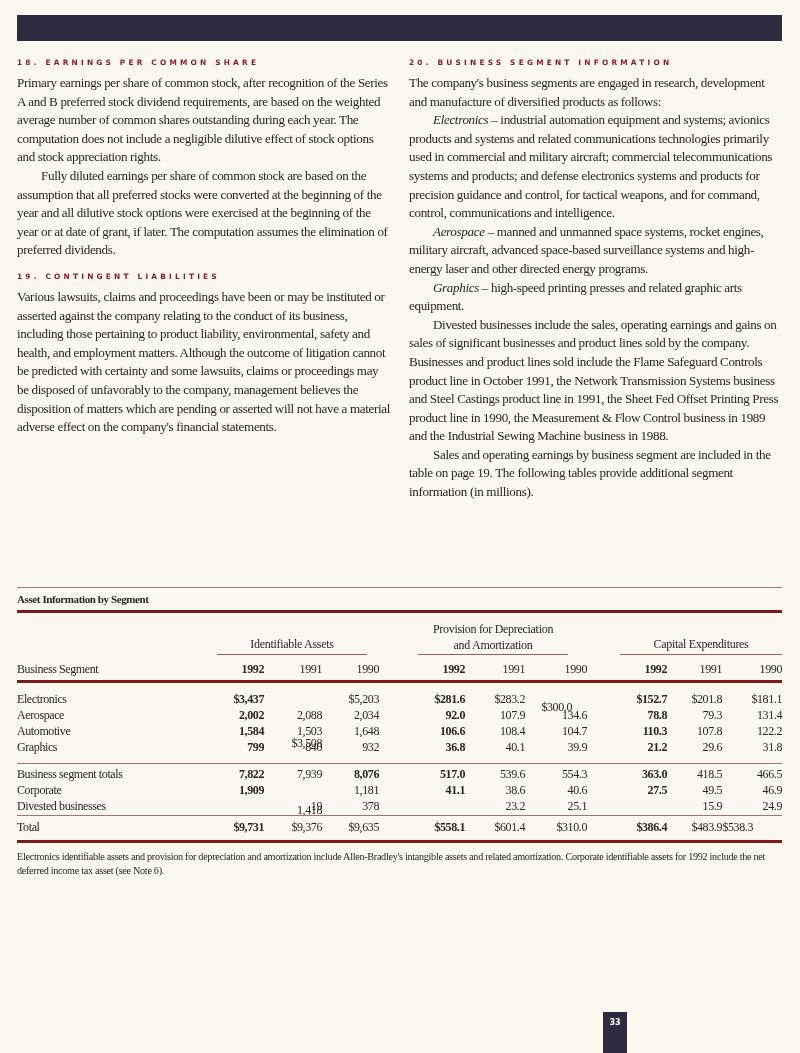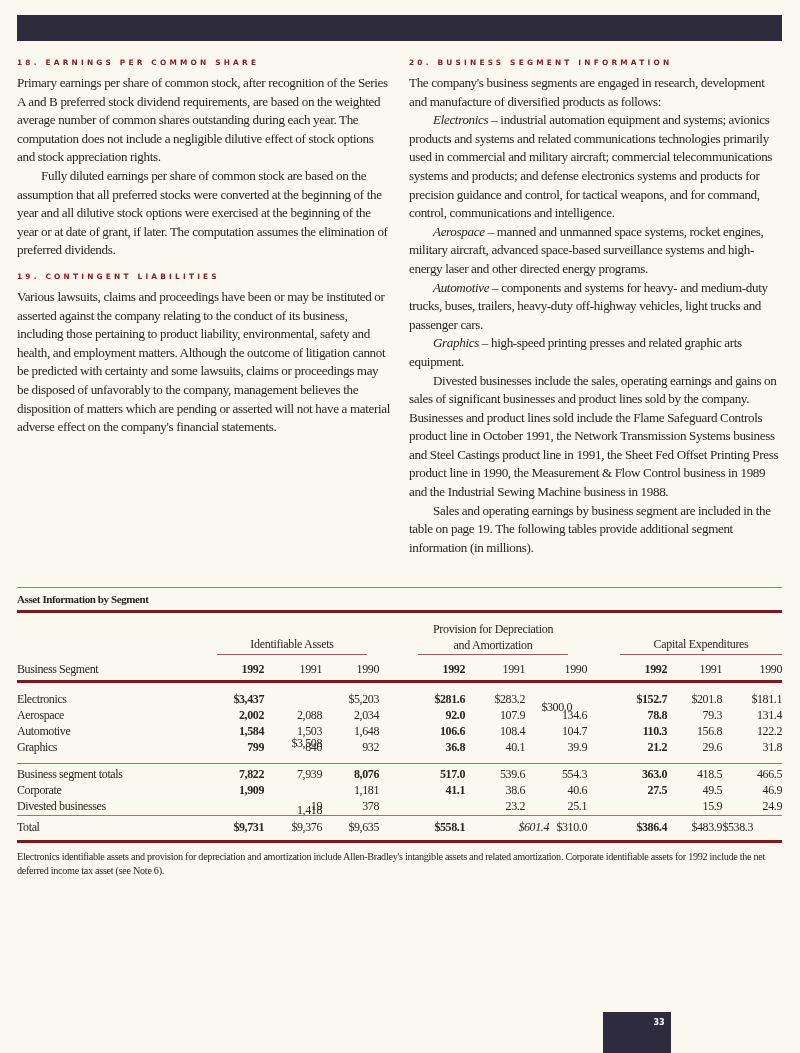--- a/index.html
+++ b/index.html
@@ -26,21 +26,21 @@
   .rule-thin { position: absolute; left: 17px; width: 765px; height: 1px; background: #a7726a; }
   .grp-head { position: absolute; font-size: 12px; text-align: center; line-height: 16px; letter-spacing: -0.3px; }
   .grp-line { position: absolute; height: 1px; background: #9e5a55; }
   .row { position: absolute; left: 17px; width: 765px; height: 16px; font-size: 12px; letter-spacing: -0.4px; }
   .row .label { position: absolute; left: 0; top: 0; }
   .row .cell { position: absolute; top: 0; width: 60px; text-align: right; }
   .cell.b { font-weight: bold; }
   .foot { position: absolute; left: 17px; top: 850px; width: 770px; font-size: 10.2px; line-height: 13.5px; letter-spacing: -0.3px; }
   .page-no {
     position: absolute; left: 603px; top: 1012px; width: 24px; height: 41px; background: #2d2b3d;
-    color: #ffffff; font-family: "DejaVu Sans", sans-serif; font-weight: bold; font-size: 8px; text-align: center; line-height: 22px; padding-left: 44px;
+    color: #ffffff; font-family: "DejaVu Sans", sans-serif; font-weight: bold; font-size: 8px; text-align: center; line-height: 22px;
   }
 </style>
 </head>
 <body>
 
 <div class="top-bar"></div>
 
 <div class="col col-left">
   <div class="sec-head">
     <span>18.</span>
@@ -57,21 +57,20 @@
 </div>
 
 <div class="col col-right">
   <div class="sec-head">
     <span>20.</span>
     <span>Business Segment Information</span>
   </div>
   <p class="body">The company's business segments are engaged in research, development and manufacture of diversified products as follows:</p>
   <p class="body indent"><em>Electronics</em><span> – industrial automation equipment and systems; avionics products and systems and related communications technologies primarily used in commercial and military aircraft; commercial telecommunications systems and products; and defense electronics systems and products for precision guidance and control, for tactical weapons, and for command, control, communications and intelligence.</span></p>
   <p class="body indent"><em>Aerospace</em><span> – manned and unmanned space systems, rocket engines, military aircraft, advanced space-based surveillance systems and high-energy laser and other directed energy programs.</span></p>
-  <p class="body indent"><em>Automotive</em><span> – components and systems for heavy- and medium-duty trucks, buses, trailers, heavy-duty off-highway vehicles, light trucks and passenger cars.</span></p>
   <p class="body indent"><em>Graphics</em><span> – high-speed printing presses and related graphic arts equipment.</span></p>
   <p class="body indent">Divested businesses include the sales, operating earnings and gains on sales of significant businesses and product lines sold by the company. Businesses and product lines sold include the Flame Safeguard Controls product line in October 1991, the Network Transmission Systems business and Steel Castings product line in 1991, the Sheet Fed Offset Printing Press product line in 1990, the Measurement &amp; Flow Control business in 1989 and the Industrial Sewing Machine business in 1988.</p>
   <p class="body indent">Sales and operating earnings by business segment are included in the table on page 19. The following tables provide additional segment information (in millions).</p>
 </div>
 
 <div class="rule-thin-top"></div>
 <div class="tbl-title">Asset Information by Segment</div>
 <div class="rule-thick" style="top:610px"></div>
 
 <div class="grp-head" style="left:217px; top:636px; width:150px;">Identifiable Assets</div>
@@ -127,21 +126,21 @@
     </div>
     <div class="row" style="top: 724px;">
       <span class="label">Automotive</span>
       <span class="cell b" style="left: 187px;">1,584</span>
       <span class="cell" style="left: 245px;">1,503</span>
       <span class="cell" style="left: 302px;">1,648</span>
       <span class="cell b" style="left: 388px;">106.6</span>
       <span class="cell" style="left: 448px;">108.4</span>
       <span class="cell" style="left: 510px;">104.7</span>
       <span class="cell b" style="left: 590px;">110.3</span>
-      <span class="cell" style="left: 645px;">156.8</span>
+      <span class="cell" style="left: 645px;">107.8</span>
       <span class="cell" style="left: 705px;">122.2</span>
     </div>
     <div class="row" style="top: 740px;">
       <span class="label">Graphics</span>
       <span class="cell b" style="left: 187px;">799</span>
       <span class="cell" style="left: 245px;">840</span>
       <span class="cell" style="left: 302px;">932</span>
       <span class="cell b" style="left: 388px;">36.8</span>
       <span class="cell" style="left: 448px;">40.1</span>
       <span class="cell" style="left: 510px;">39.9</span>
@@ -184,21 +183,21 @@
       <span class="cell b" style="left: 590px;"></span>
       <span class="cell" style="left: 645px;">15.9</span>
       <span class="cell" style="left: 705px;">24.9</span>
     </div>
     <div class="row" style="top: 820px;">
       <span class="label">Total</span>
       <span class="cell b" style="left: 187px;">$9,731</span>
       <span class="cell" style="left: 245px;">$9,376</span>
       <span class="cell" style="left: 302px;">$9,635</span>
       <span class="cell b" style="left: 388px;">$558.1</span>
-      <span class="cell" style="left: 472px; font-style: italic;">$601.4</span>
+      <span class="cell" style="left: 448px;">$601.4</span>
       <span class="cell" style="left: 510px;">$310.0</span>
       <span class="cell b" style="left: 590px;">$386.4</span>
       <span class="cell" style="left: 645px;">$483.9</span>
       <span class="cell" style="left: 676px;">$538.3</span>
     </div>
   </div>
 
 <div class="rule-thin" style="top:763px"></div>
 <div class="rule-thin" style="top:815px"></div>
 <div class="rule-thick" style="top:840px"></div>

